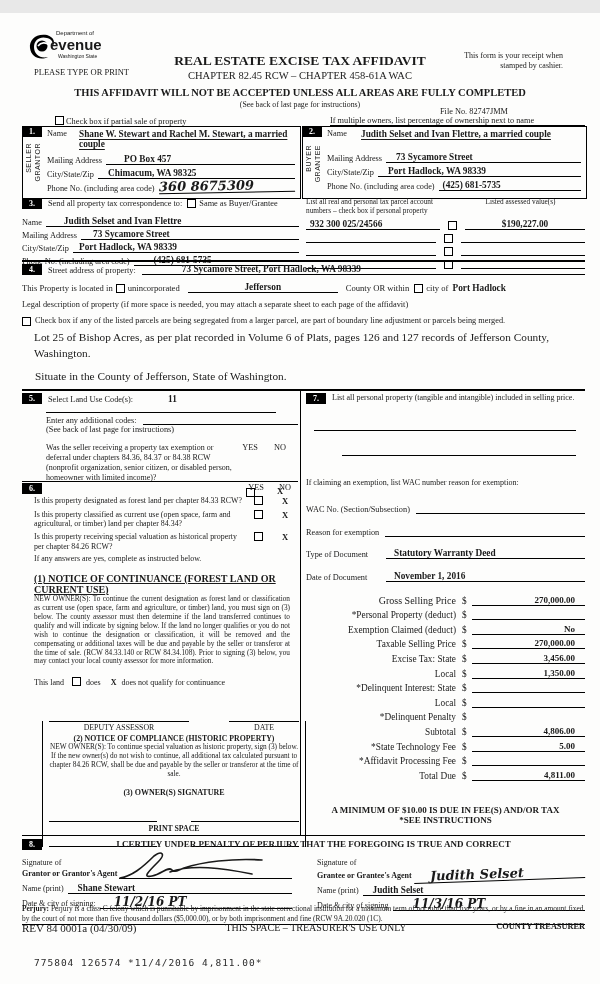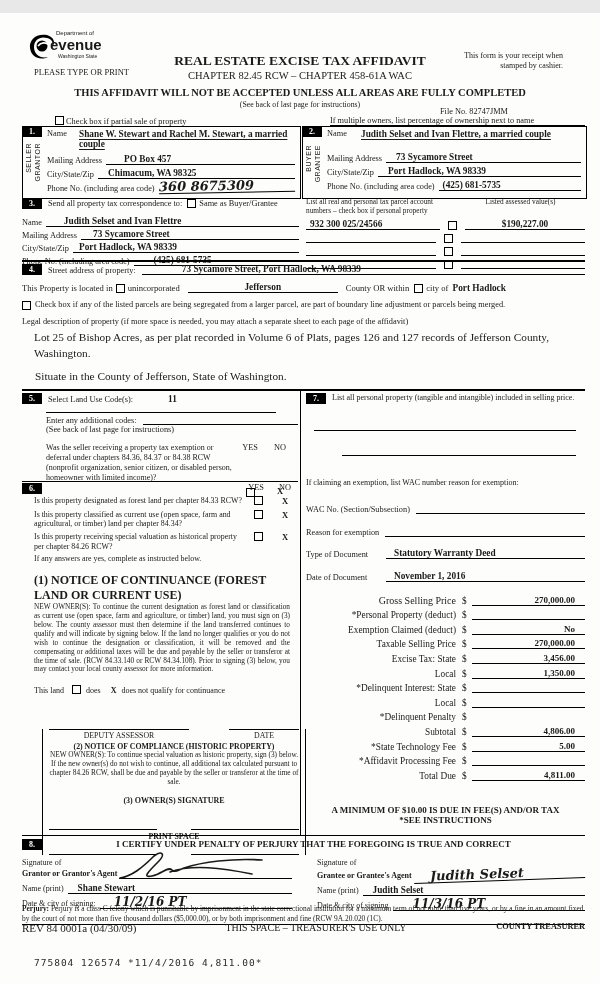--- a/index.html
+++ b/index.html
@@ -175,25 +175,25 @@
     <div style="display:flex;align-items:flex-end;font-size:8.6px;margin-top:7px;">
       <span>This Property is located in</span>
       <span class="cb" style="margin:0 3px;"></span>
       <span>unincorporated</span>
       <span class="fill val c" style="width:150px;margin:0 8px;">Jefferson</span>
       <span class="b" style="font-weight:normal;">County OR  within</span>
       <span class="cb" style="margin:0 3px 0 5px;"></span>
       <span>city of</span>
       <span class="val" style="margin-left:4px;">Port Hadlock</span>
     </div>
+    <div style="font-size:8.3px;margin-top:7px;">Legal description of property (if more space is needed, you may attach a separate sheet to each page of the affidavit)</div>
     <div style="display:flex;font-size:8.3px;margin-top:7px;align-items:flex-start;">
       <span class="cb" style="margin-right:4px;margin-top:1px;"></span>
       <span>Check box if any of the listed parcels are being segregated from a larger parcel, are part of boundary line adjustment or parcels being merged.</span>
     </div>
-    <div style="font-size:8.3px;margin-top:7px;">Legal description of property (if more space is needed, you may attach a separate sheet to each page of the affidavit)</div>
     <div style="font-size:11.3px;margin-top:3px;padding-left:12px;width:540px;line-height:1.45;">Lot 25 of Bishop Acres, as per plat recorded in Volume 6 of Plats, pages 126 and 127 records of Jefferson County, Washington.</div>
   </div>
 
   <div class="abs" style="left:35px;top:357px;font-size:11.3px;">Situate in the County of Jefferson, State of Washington.</div>
 
   <div class="abs rule" style="left:22px;top:376px;width:563px;height:1.5px;"></div>
   <div class="abs rule" style="left:300px;top:376px;width:1px;height:447px;"></div>
 
   <div class="abs" style="left:22px;top:380px;width:276px;">
     <div style="display:flex;align-items:flex-end;font-size:8.3px;">
@@ -243,21 +243,21 @@
       </div>
       <div class="q6">
         <span class="qt">Is this property receiving special valuation as historical property per chapter 84.26 RCW?</span>
         <span class="qc"><span class="cb"></span></span>
         <span class="qx b">X</span>
       </div>
       <div style="font-size:7.9px;">If any answers are yes, complete as instructed below.</div>
     </div>
 
     <div style="padding-left:12px;margin-top:10px;width:256px;">
-      <div class="b" style="font-size:12px;">(1) NOTICE OF CONTINUANCE (FOREST LAND OR CURRENT USE)</div>
+      <div class="b" style="font-size:10px;text-decoration:underline;">(1) NOTICE OF CONTINUANCE (FOREST LAND OR CURRENT USE)</div>
       <div class="xs" style="text-align:justify;">NEW OWNER(S): To continue the current designation as forest land or classification as current use (open space, farm and agriculture, or timber) land, you must sign on (3) below.  The county assessor must then determine if the land transferred continues to qualify and will indicate by signing below. If the land no longer qualifies or you do not wish to continue the designation or classification, it will be removed and the compensating or additional taxes will be due and payable by the seller or transferor at the time of sale.  (RCW 84.33.140 or RCW 84.34.108). Prior to signing (3) below, you may contact your local county assessor for more information.</div>
       <div style="font-size:8px;margin-top:11px;">
         <span>This land</span>
         <span class="cb" style="margin:0 3px 0 6px;"></span>
         <span>does</span>
         <span class="b" style="margin:0 3px 0 8px;">X</span>
         <span>does not  qualify for continuance</span>
       </div>
     </div>
 

